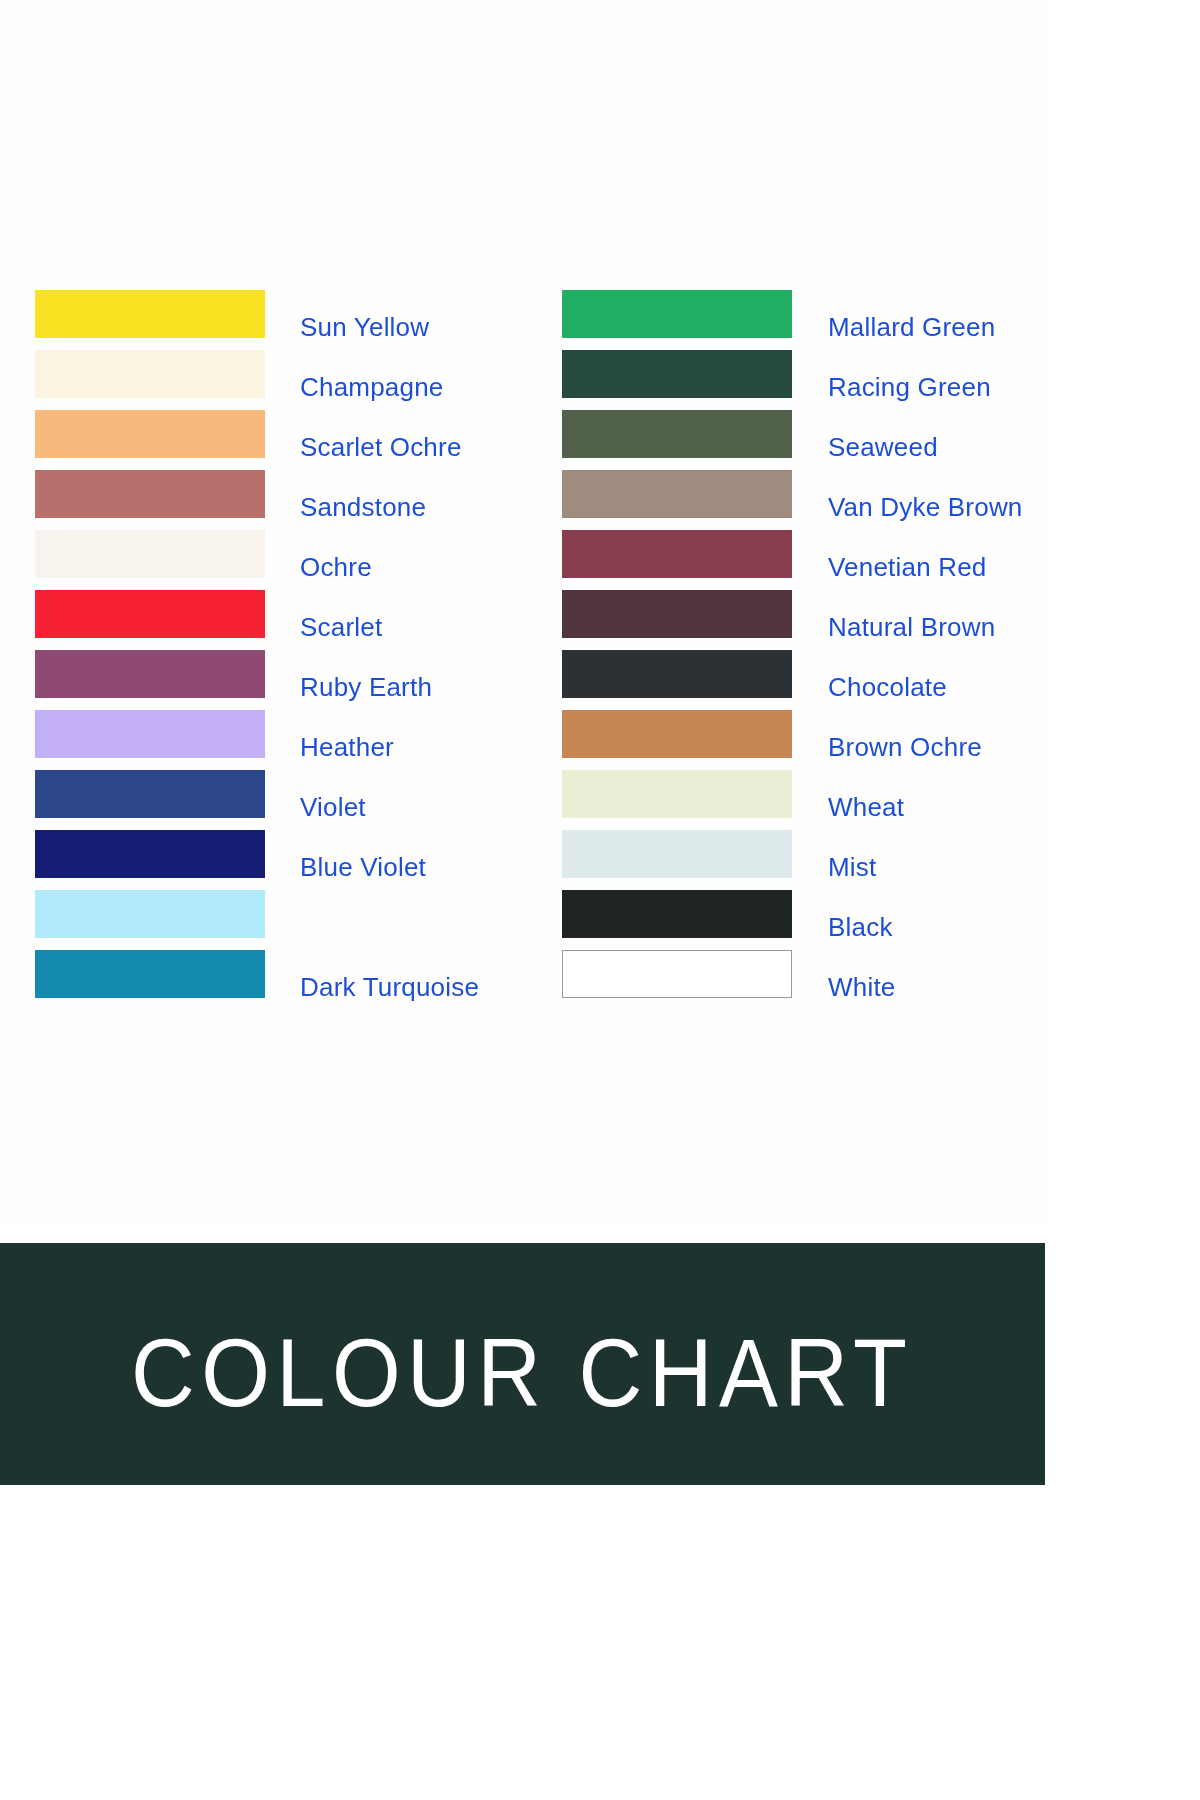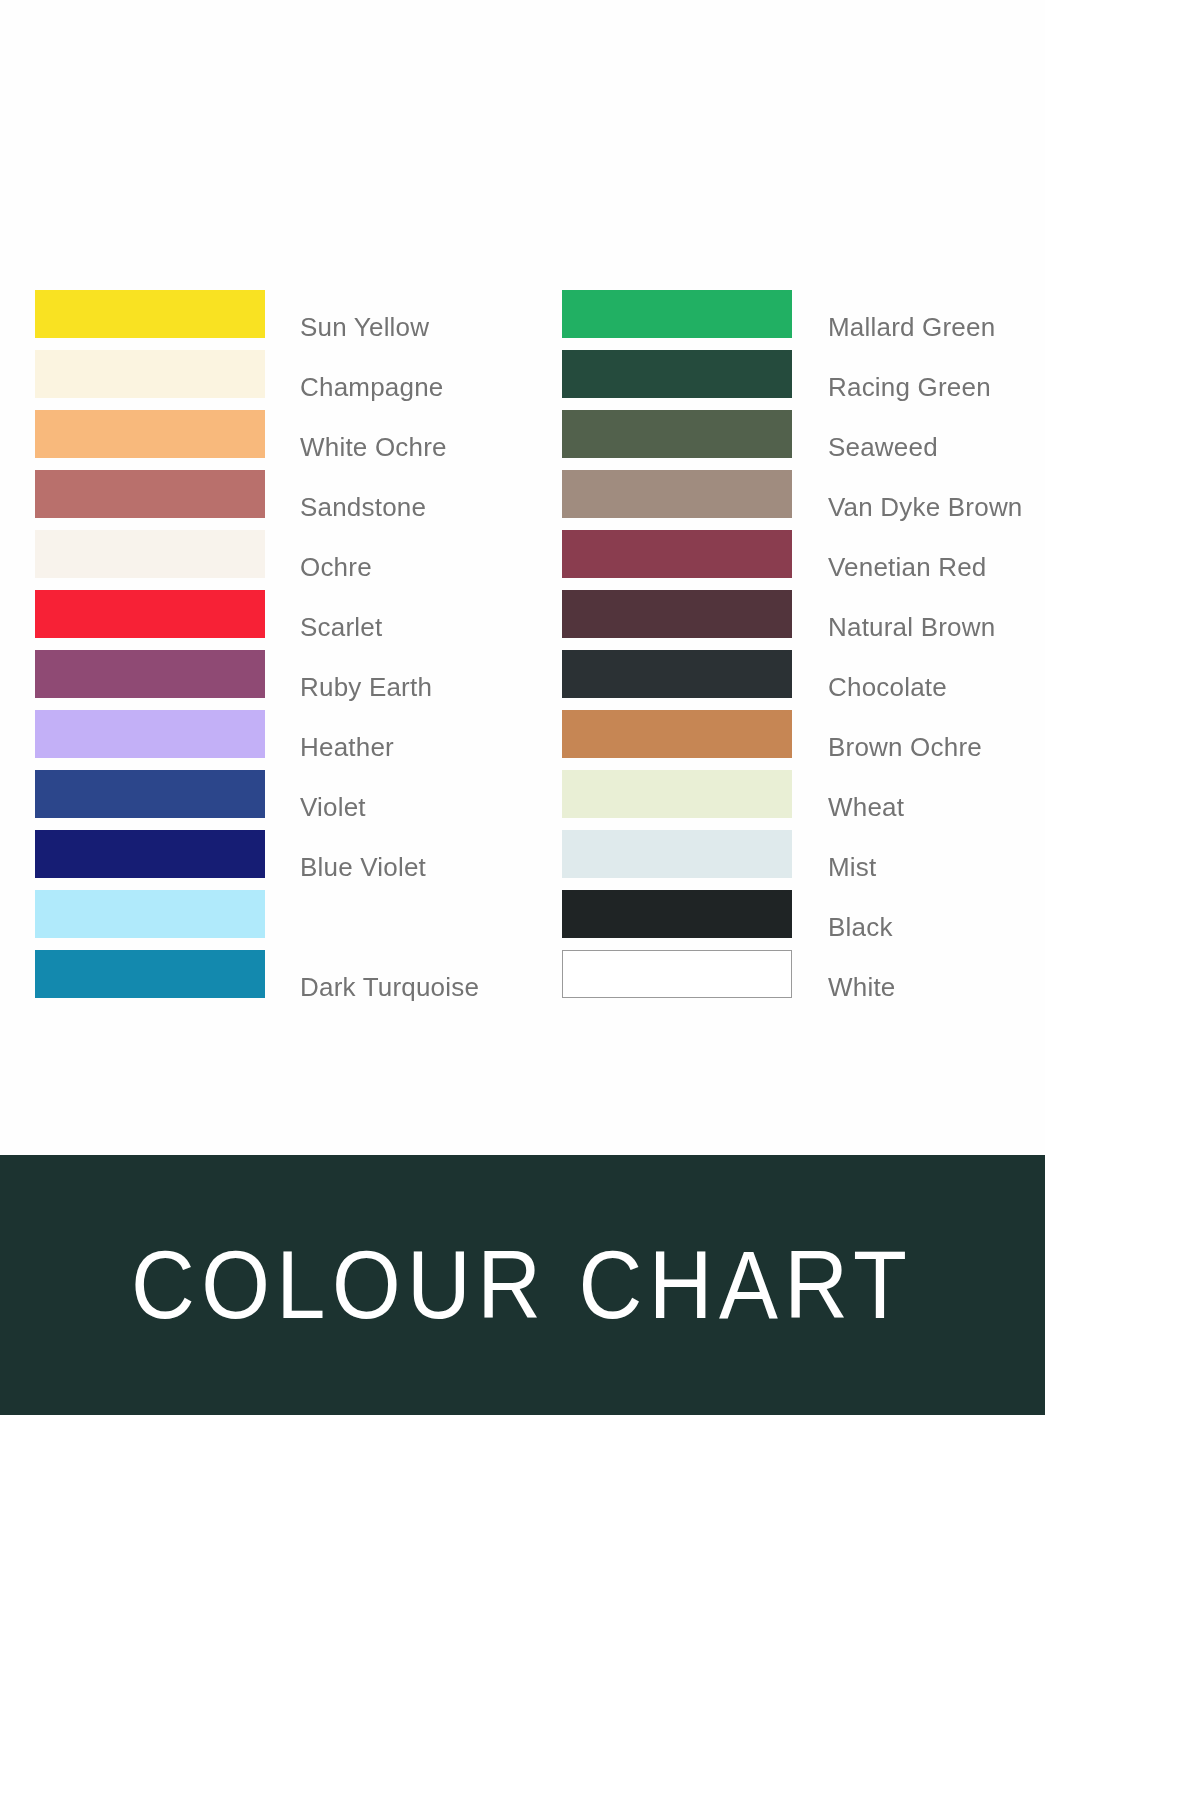--- a/index.html
+++ b/index.html
@@ -56,34 +56,34 @@
   }
 
   .swatch-label {
     position: absolute;
     left: 265px;
     top: 0;
     height: 48px;
     line-height: 48px;
     white-space: nowrap;
     font-size: 26px;
-    color: #737373;
+    color: #1d4ed8;
     letter-spacing: 0.2px;
   }
   #column-left .swatch-label  { left: 265px; }
   #column-right .swatch-label { left: 266px; text-align: center; }
 
   
   .swatch-label { transform: translateY(13px); }
 
   
   #title-banner {
     position: absolute;
     left: 0;
-    top: 1155px;
+    top: 1243px;
     width: 1045px;
     height: 260px;
     background: #1c3330;
     display: flex;
     align-items: center;
     justify-content: center;
   }
   #chart-title {
     font-family: "Liberation Sans", sans-serif;
     font-size: 96px;
@@ -124,21 +124,21 @@
         <div class="swatch-row">
           <div class="swatch-chip" style="background: rgb(249, 226, 34);"></div>
           <div class="swatch-label">Sun Yellow</div>
         </div>
         <div class="swatch-row">
           <div class="swatch-chip" style="background: rgb(251, 244, 224);"></div>
           <div class="swatch-label">Champagne</div>
         </div>
         <div class="swatch-row">
           <div class="swatch-chip" style="background: rgb(248, 185, 124);"></div>
-          <div class="swatch-label">White Ochre</div>
+          <div class="swatch-label">Scarlet Ochre</div>
         </div>
         <div class="swatch-row">
           <div class="swatch-chip" style="background: rgb(185, 112, 108);"></div>
           <div class="swatch-label">Sandstone</div>
         </div>
         <div class="swatch-row">
           <div class="swatch-chip" style="background: rgb(248, 243, 236);"></div>
           <div class="swatch-label">Ochre</div>
         </div>
         <div class="swatch-row">

